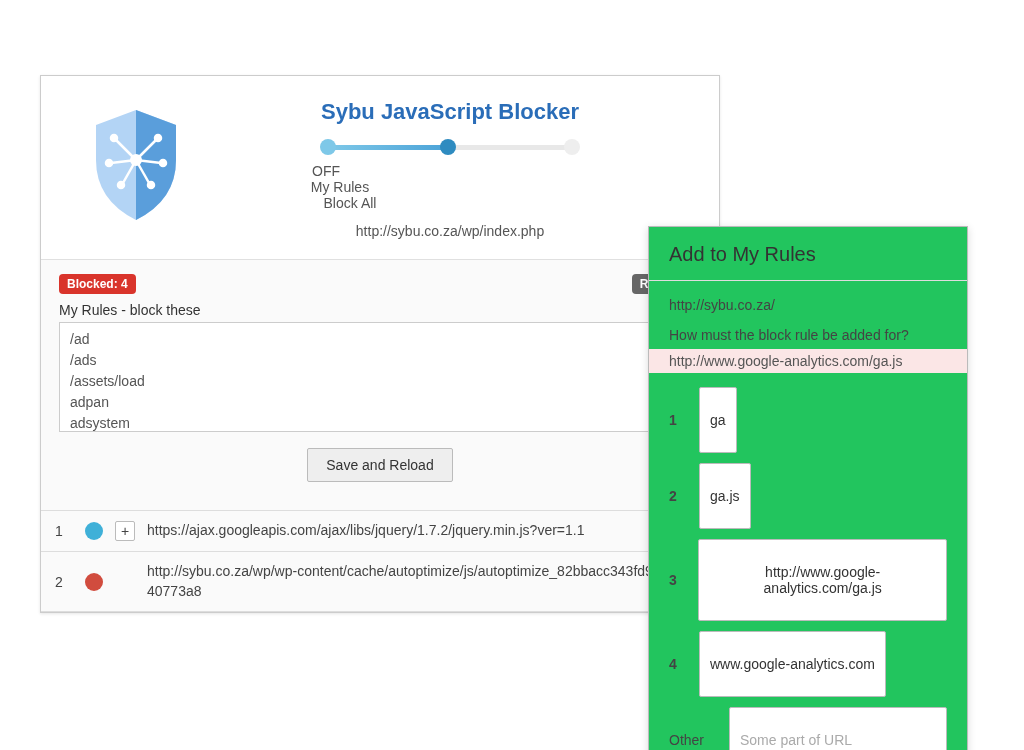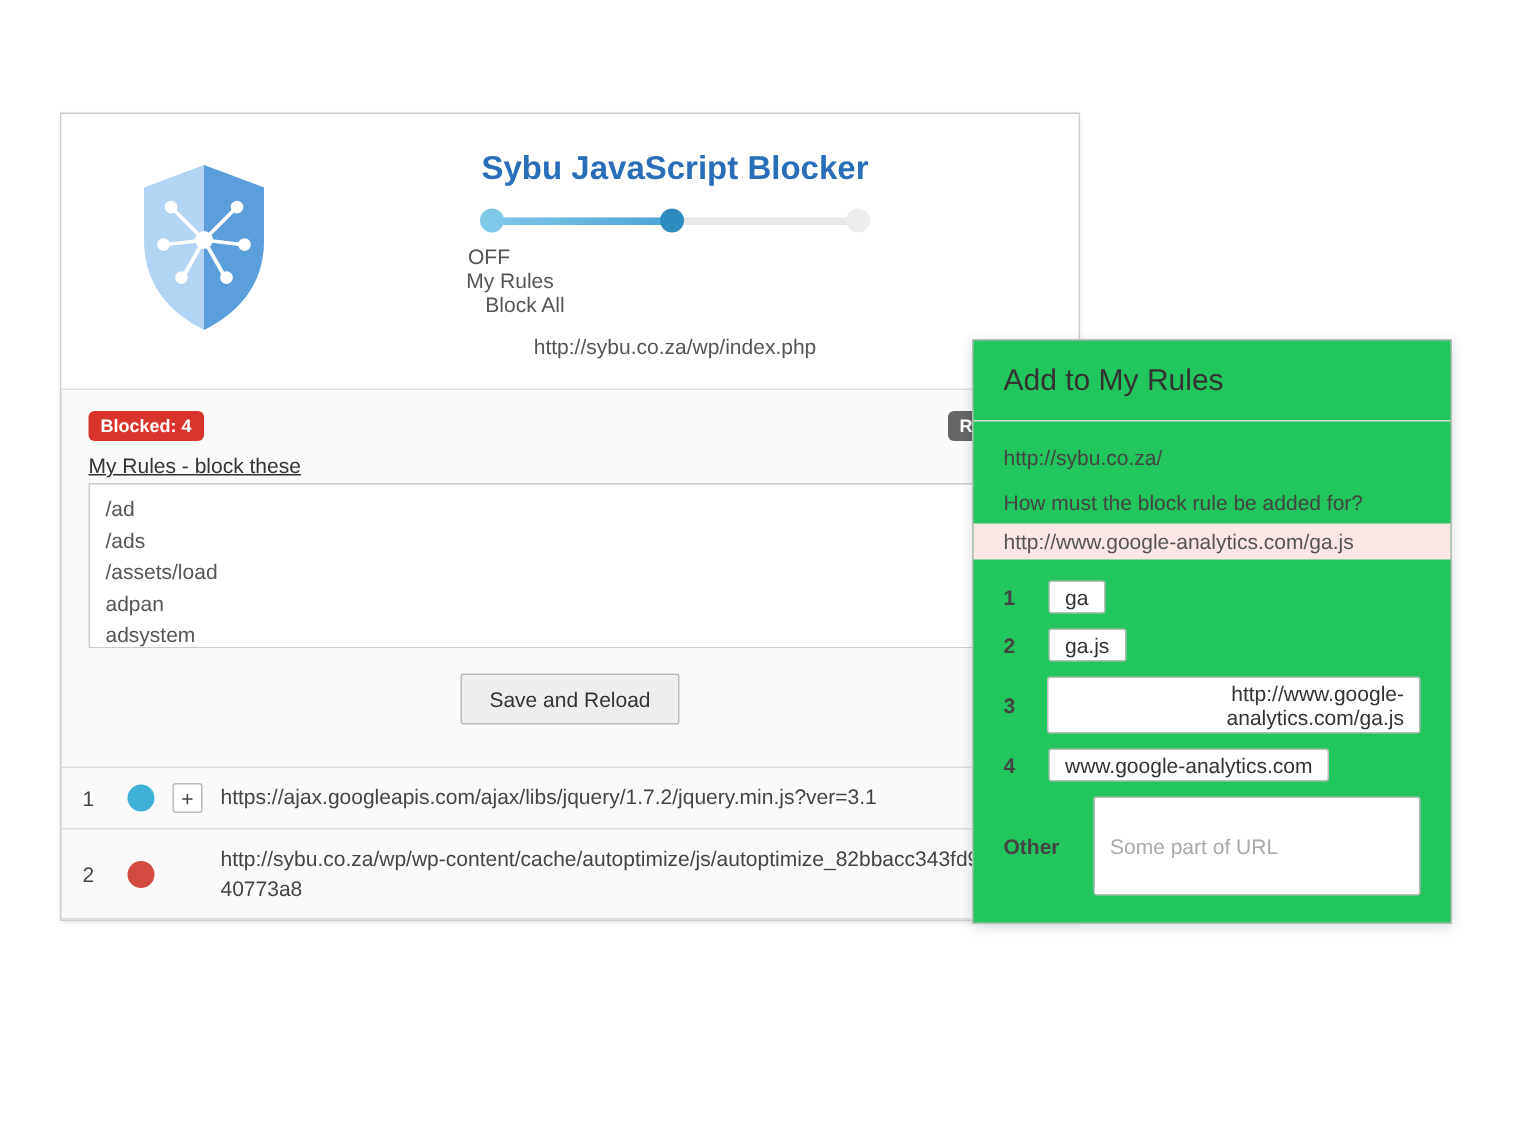--- a/index.html
+++ b/index.html
@@ -108,21 +108,20 @@
     .badge.gray { background: #666; }
     .rules-section {
       padding: 0 18px 10px;
       position: relative;
     }
     .rules-label-row {
       display: flex;
       justify-content: space-between;
       align-items: flex-end;
       margin-bottom: 4px;
-      text-decoration: underline;
     }
     .rules-label { font-size: 14px; color: #333; }
     .inst-link { color: #2a6db8; font-size: 14px; }
     .rules-textarea {
       width: 100%;
       height: 110px;
       border: 1px solid #ccc;
       padding: 6px 10px;
       font-size: 14px;
       font-family: Arial, sans-serif;
@@ -221,34 +220,34 @@
       gap: 10px;
       margin-bottom: 10px;
     }
     .option-num {
       font-weight: bold;
       width: 20px;
     }
     .option-btn {
       border: 1px solid #bbb;
       background: #fff;
-      padding: 2px 10px;
+      padding: 24px 10px;
       font-size: 14px;
       color: #333;
       cursor: pointer;
       border-radius: 2px;
-      text-align: right;
+      text-align: center;
     }
     .other-row {
       display: flex;
       align-items: center;
       gap: 12px;
       margin-top: 10px;
     }
-    .other-label { font-weight: bold; width: 48px; }
+    .other-label { font-weight: normal; width: 48px; }
     .other-input {
       flex: 1;
       border: 1px solid #bbb;
       padding: 24px 10px;
       font-size: 14px;
       color: #999;
       border-radius: 2px;
     }
     .other-input::placeholder { color: #aaa; }
   </style>
@@ -314,21 +313,21 @@
     <div class="save-row">
       <button class="save-btn">Save and Reload</button>
     </div>
   </div>
 
   <div class="scripts-table">
     <div class="script-row">
       <div class="row-num">1</div>
       <div class="status-dot blue"></div>
       <div class="plus-btn">+</div>
-      <div class="script-url">https://ajax.googleapis.com/ajax/libs/jquery/1.7.2/jquery.min.js?ver=3.1</div>
+      <div class="script-url">https://ajax.googleapis.com/ajax/libs/jquery/1.7.2/jquery.min.js?ver=1.1</div>
     </div>
     <div class="script-row">
       <div class="row-num">2</div>
       <div class="status-dot red"></div>
       <div class="plus-spacer"></div>
       <div class="script-url">http://sybu.co.za/wp/wp-content/cache/autoptimize/js/autoptimize_82bbacc343fd95af7a0e40773a8</div>
     </div>
   </div>
 </div>
 

